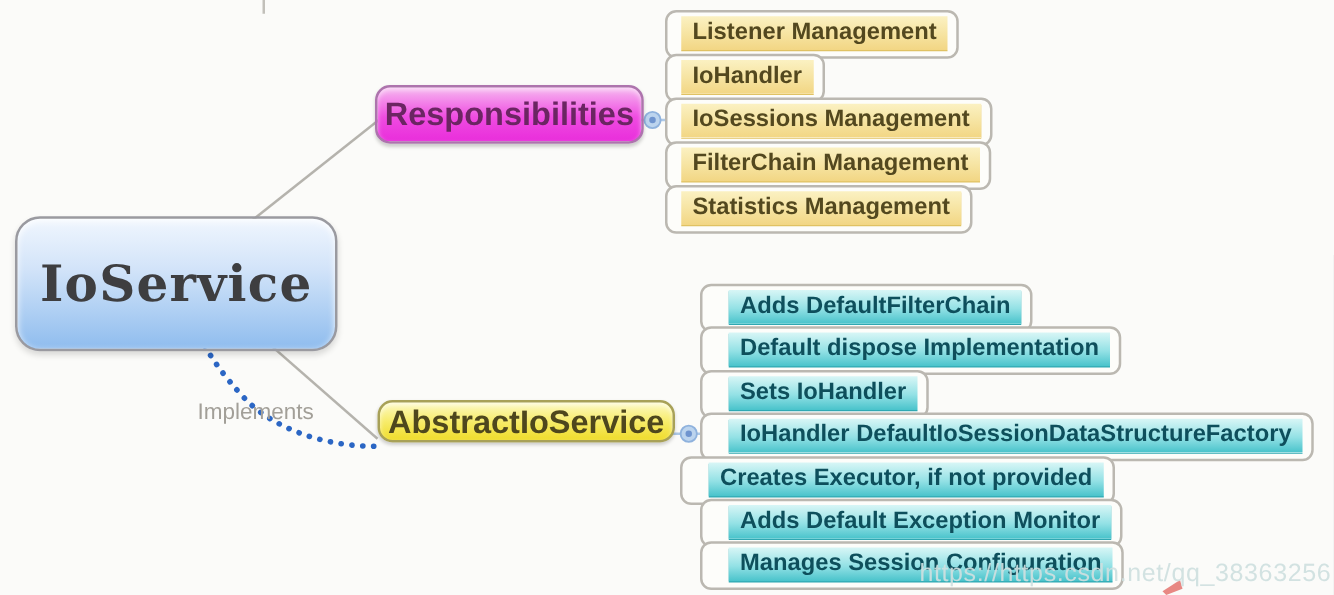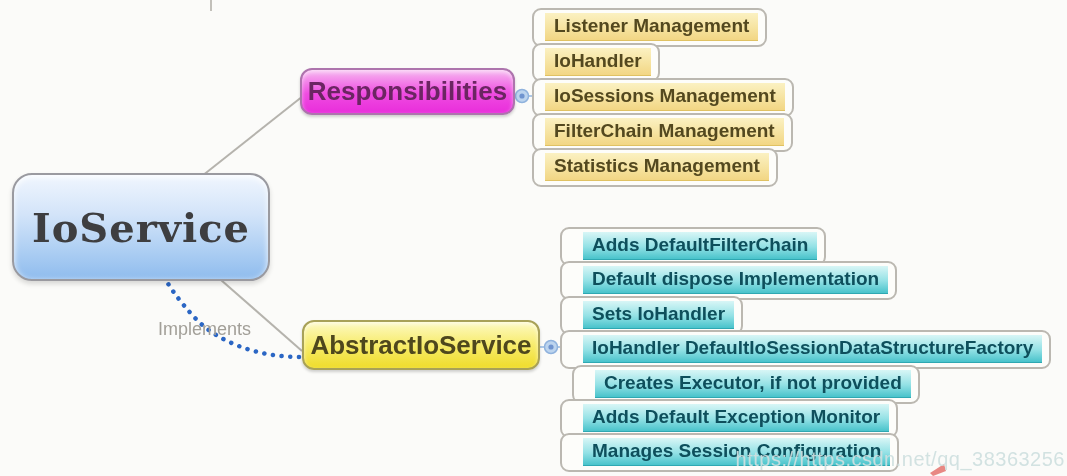--- a/index.html
+++ b/index.html
@@ -29,21 +29,21 @@
     letter-spacing:1px;
   }
   #node-responsibilities{
     left:300px;top:68px;width:215px;height:47px;
     border:2px solid #ad74ad;border-radius:12px;
     background:linear-gradient(180deg,#f6b9f0 0%,#ef4ce1 55%,#e92ddb 100%);
     box-shadow:0 2px 3px rgba(0,0,0,.18), inset 0 2px 4px rgba(255,255,255,.55);
     color:#6b2562;font-weight:bold;font-size:26px;
   }
   #node-abstract{
-    left:302px;top:320px;width:238px;height:50px;
+    left:302px;top:320px;width:238px;height:34px;
     border:2px solid #a8a158;border-radius:12px;
     background:linear-gradient(180deg,#fdf9c2 0%,#f7ec6c 50%,#efdc2a 100%);
     box-shadow:0 2px 3px rgba(0,0,0,.18), inset 0 2px 4px rgba(255,255,255,.6);
     color:#4e471d;font-weight:bold;font-size:26px;
   }
 
   .leaf{position:absolute;}
   .leaf .txt{
     position:relative;display:inline-block;z-index:1;
     padding:3px 9px 4px 9px;
@@ -121,21 +121,21 @@
       <div class="leaf yellow" style="left: 545px; top: 48px;"><span class="bubble"></span><span class="txt">IoHandler</span></div>
       <div class="leaf yellow" style="left: 545px; top: 83px;"><span class="bubble"></span><span class="txt">IoSessions Management</span></div>
       <div class="leaf yellow" style="left: 545px; top: 118px;"><span class="bubble"></span><span class="txt">FilterChain Management</span></div>
       <div class="leaf yellow" style="left: 545px; top: 153px; text-align: center;"><span class="bubble"></span><span class="txt">Statistics Management</span></div>
     </div>
   <div>
       <div class="leaf cyan" style="left: 573px; top: 232px;"><span class="bubble"></span><span class="txt">Adds DefaultFilterChain</span></div>
       <div class="leaf cyan" style="left: 573px; top: 266px;"><span class="bubble"></span><span class="txt">Default dispose Implementation</span></div>
       <div class="leaf cyan" style="left: 573px; top: 301px;"><span class="bubble"></span><span class="txt">Sets IoHandler</span></div>
       <div class="leaf cyan" style="left: 573px; top: 335px;"><span class="bubble"></span><span class="txt">IoHandler DefaultIoSessionDataStructureFactory</span></div>
-      <div class="leaf cyan" style="left: 585px; top: 370px; text-align: center;"><span class="bubble"></span><span class="txt">Creates Executor, if not provided</span></div>
+      <div class="leaf cyan" style="left: 557px; top: 370px; text-align: center;"><span class="bubble"></span><span class="txt">Creates Executor, if not provided</span></div>
       <div class="leaf cyan" style="left: 573px; top: 404px;"><span class="bubble"></span><span class="txt">Adds Default Exception Monitor</span></div>
       <div class="leaf cyan" style="left: 573px; top: 438px;"><span class="bubble"></span><span class="txt">Manages Session Configuration</span></div>
     </div>
 
   <div id="implements-label">Implements</div>
 
   <div id="watermark">https://https.csdn.net/qq_38363256</div>
 </div>
 
 </body></html>

